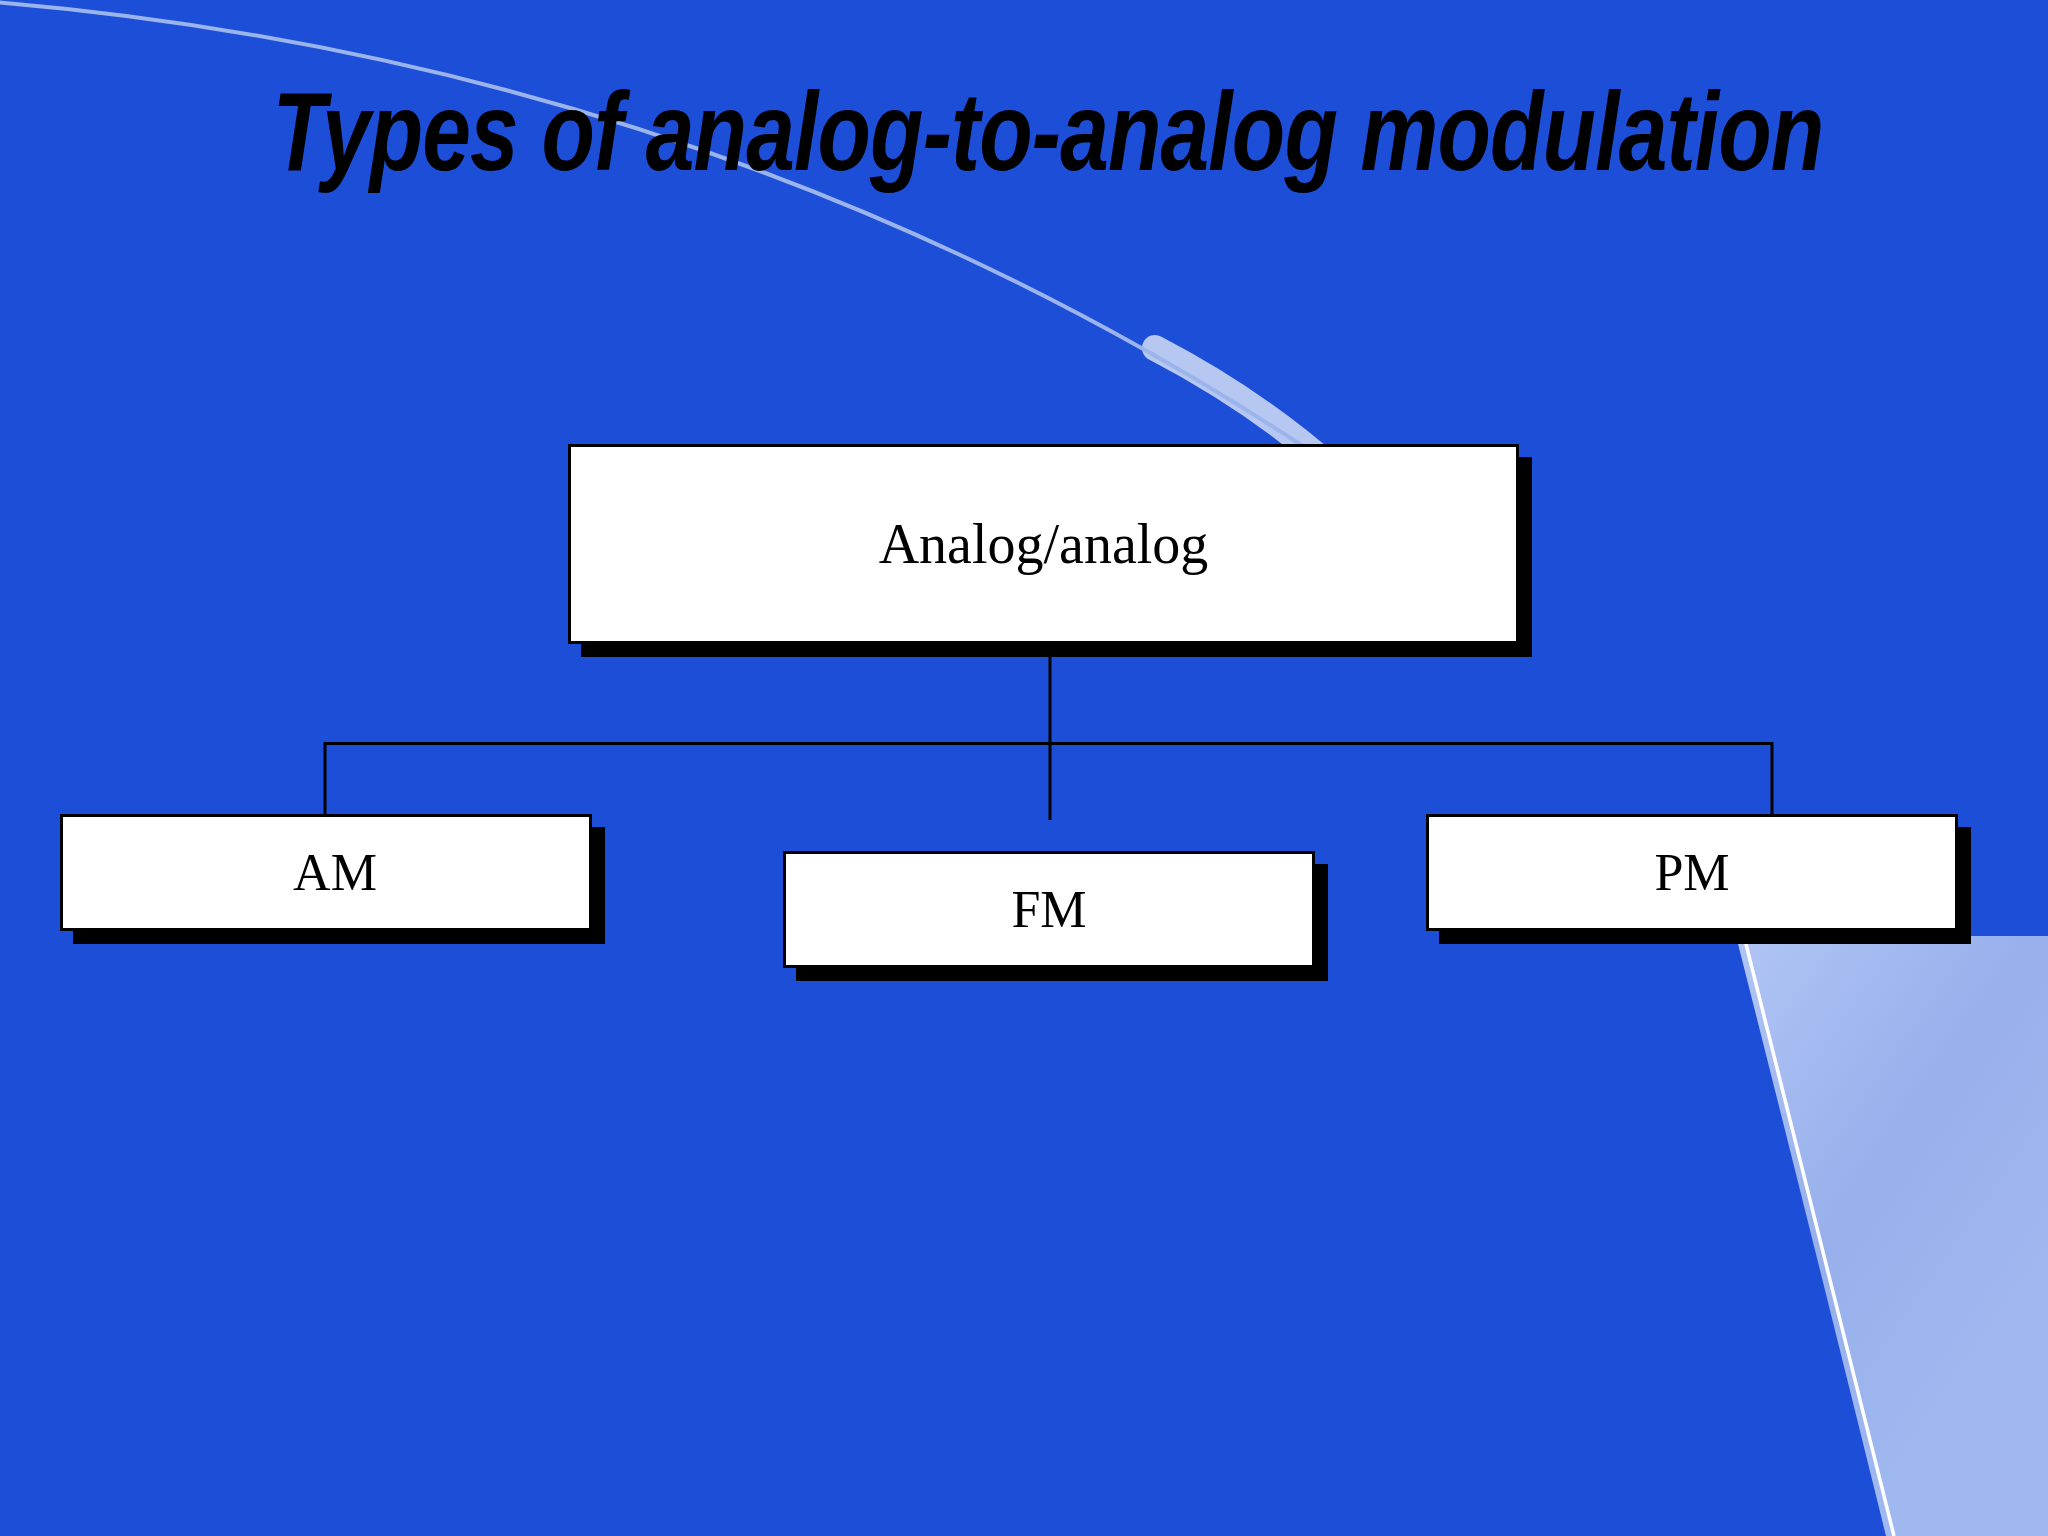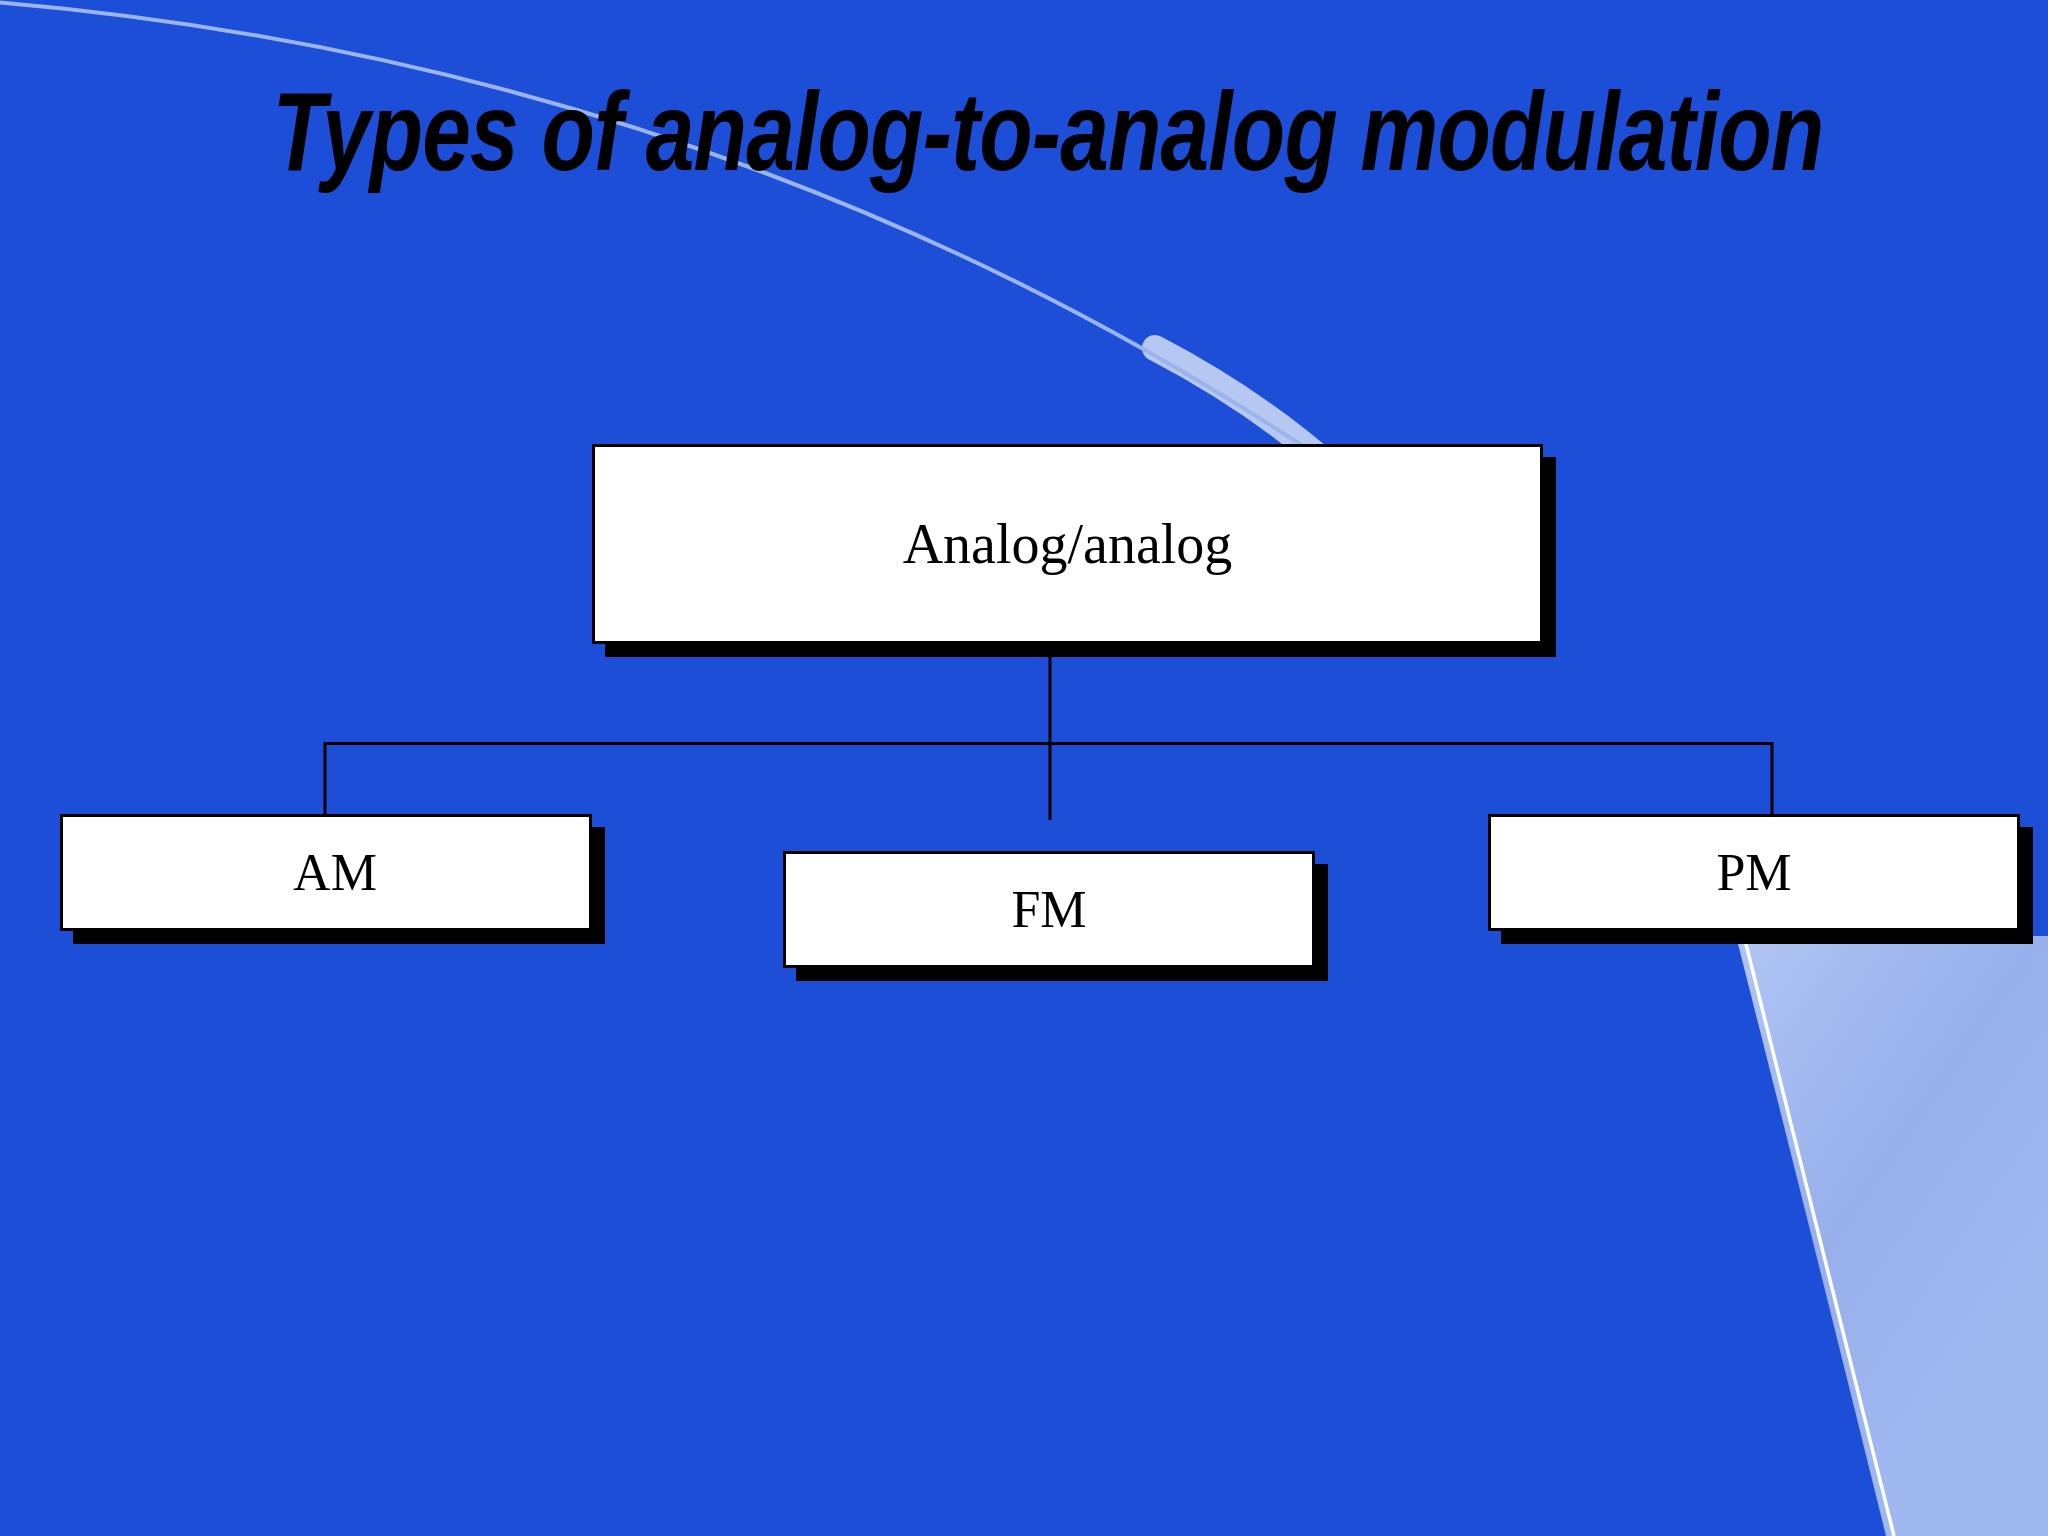--- a/index.html
+++ b/index.html
@@ -18,30 +18,30 @@
     letter-spacing:-1px;
   }
   .node{
     position:absolute;box-sizing:border-box;
     background:#ffffff;border:3px solid #000000;
     box-shadow:13px 13px 0 0 #000000;
     display:flex;flex-direction:column;align-items:center;justify-content:center;
     text-align:center;color:#000;
   }
   .node-root{
-    left:592px;top:444px;width:951px;height:200px;
+    left:568px;top:444px;width:951px;height:200px;
     font-size:56px;line-height:60px;
   }
   .node-child{
     top:814px;width:532px;height:117px;
     font-size:52px;line-height:56px;
   }
   #node-am{left:60px;padding-left:18px;}
   #node-fm{left:783px;margin-top:37px;}
-  #node-pm{left:1488px;font-family:Liberation Serif, serif;}
+  #node-pm{left:1426px;font-family:Liberation Serif, serif;}
 </style>
 </head>
 <body>
 
 <div class="slide">
 
   <svg class="layer" width="2048" height="1536" viewBox="0 0 2048 1536">
     <defs>
       <linearGradient id="blueGrad" x1="1700" y1="1000" x2="2060" y2="1250" gradientUnits="userSpaceOnUse">
         <stop offset="0" stop-color="#b0c4f4"></stop>

